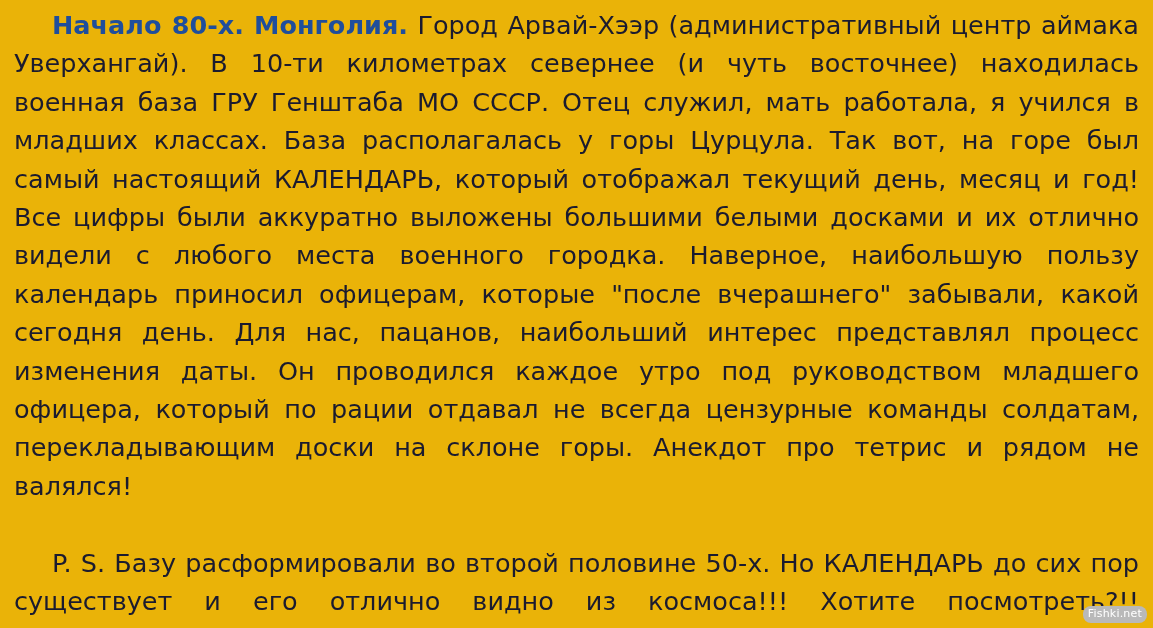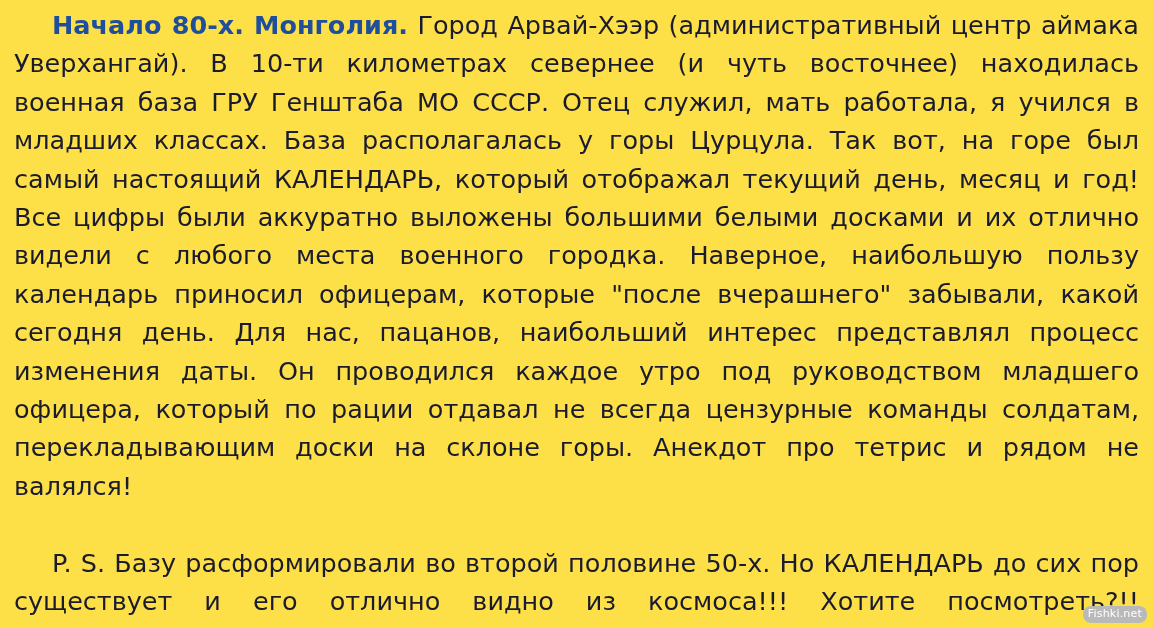--- a/index.html
+++ b/index.html
@@ -10,21 +10,21 @@
     width: 1153px;
     height: 628px;
     background: #ffffff;
     font-family: "DejaVu Sans", sans-serif;
     overflow: hidden;
   }
   .page {
     position: relative;
     width: 1153px;
     height: 628px;
-    background: #fde047;
+    background: #eab308;
     box-sizing: border-box;
   }
   .story {
     position: absolute;
     left: 14px;
     top: 6px;
     width: 1125px;
     color: #1b1b2f;
     font-size: 25.5px;
     line-height: 38.4px;

